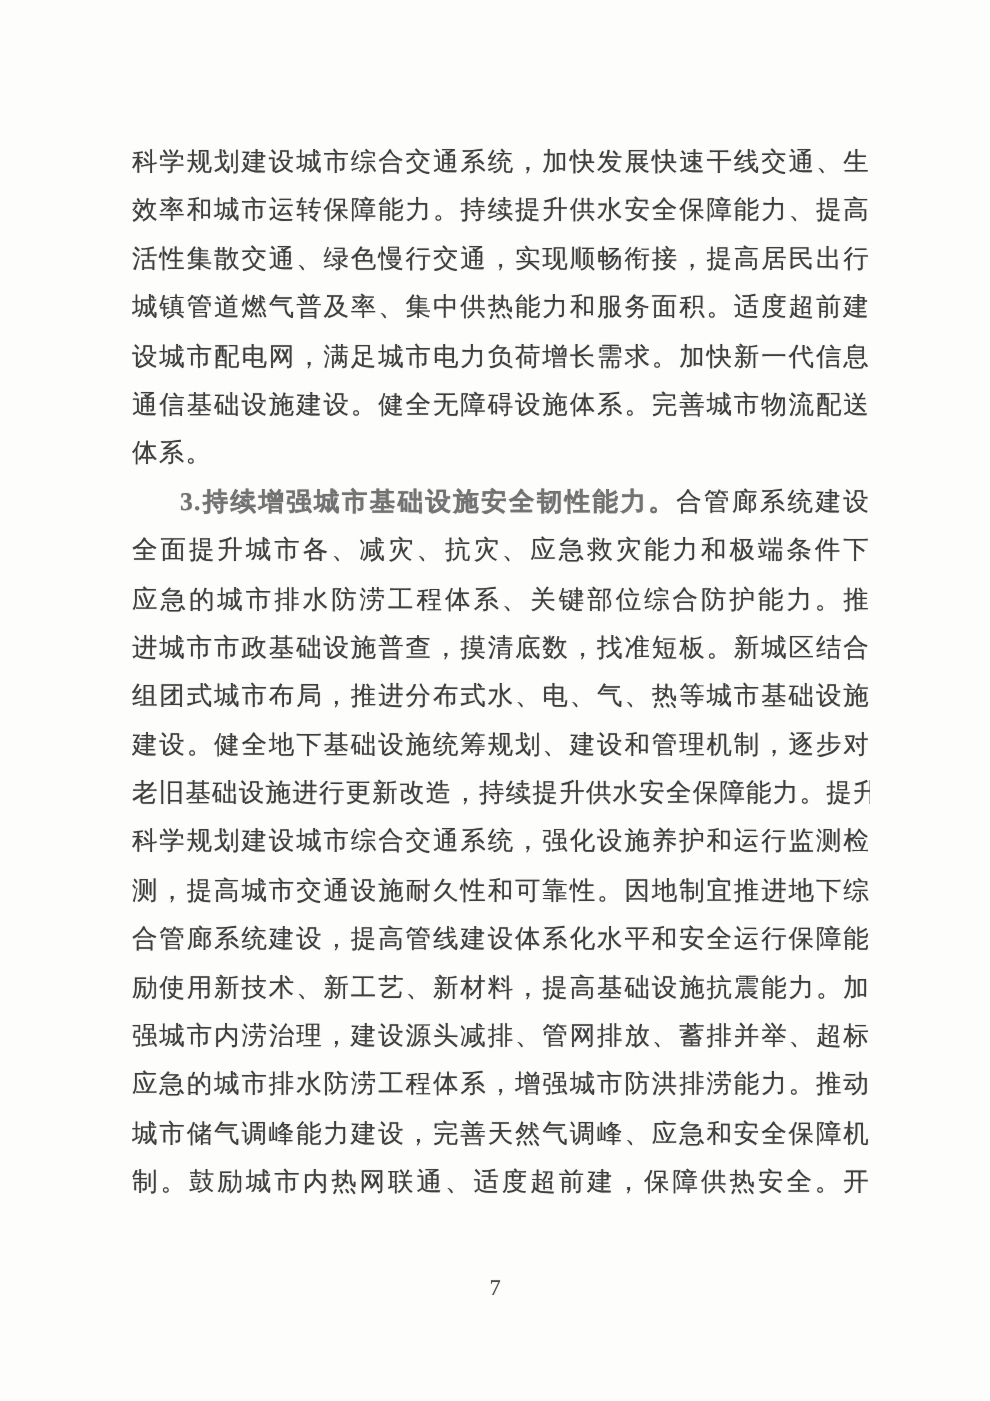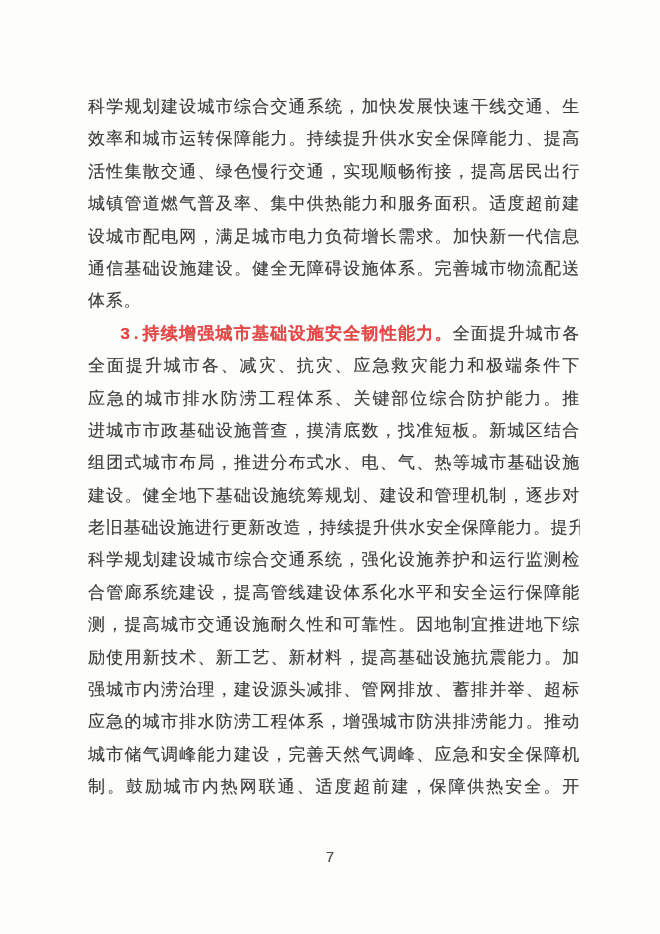--- a/index.html
+++ b/index.html
@@ -7,21 +7,21 @@
     padding: 0;
     background: #f7f7f6;
   }
   .doc-page {
     position: relative;
     width: 660px;
     height: 934px;
     margin: 0;
     background: #fdfdfc;
     overflow: hidden;
-    font-family: Liberation Mono, monospace;
+    font-family: Liberation Serif, serif;
   }
   .text-block {
     position: absolute;
     left: 88px;
     top: 92px;
     width: 492px;
   }
   .paragraph {
     margin: 0;
     padding: 0;
@@ -42,21 +42,21 @@
   .line.short {
     text-align: right;
     text-align-last: left;
   }
   .line.indent {
     padding-left: 32px;
     width: 460px;
   }
   .lead-bold {
     font-weight: bold;
-    color: #ef4444;
+    color: #737373;
   }
   .page-number {
     position: absolute;
     left: 0;
     top: 848px;
     width: 660px;
     text-align: center;
     font-size: 15px;
     line-height: 22px;
     color: #4d4d4d;
@@ -72,30 +72,30 @@
       <div class="paragraph">
         <div class="line">科学规划建设城市综合交通系统，加快发展快速干线交通、生</div>
         <div class="line">效率和城市运转保障能力。持续提升供水安全保障能力、提高</div>
         <div class="line">活性集散交通、绿色慢行交通，实现顺畅衔接，提高居民出行</div>
         <div class="line">城镇管道燃气普及率、集中供热能力和服务面积。适度超前建</div>
         <div class="line">设城市配电网，满足城市电力负荷增长需求。加快新一代信息</div>
         <div class="line">通信基础设施建设。健全无障碍设施体系。完善城市物流配送</div>
         <div class="line short">体系。</div>
       </div>
       <div class="paragraph">
-        <div class="line indent"><span class="lead-bold">3.持续增强城市基础设施安全韧性能力。</span><span>全面提升城市各</span></div>
+        <div class="line indent"><span class="lead-bold">3.持续增强城市基础设施安全韧性能力。</span><span>合管廊系统建设</span></div>
         <div class="line">全面提升城市各、减灾、抗灾、应急救灾能力和极端条件下</div>
         <div class="line">应急的城市排水防涝工程体系、关键部位综合防护能力。推</div>
         <div class="line">进城市市政基础设施普查，摸清底数，找准短板。新城区结合</div>
         <div class="line">组团式城市布局，推进分布式水、电、气、热等城市基础设施</div>
         <div class="line">建设。健全地下基础设施统筹规划、建设和管理机制，逐步对</div>
         <div class="line">老旧基础设施进行更新改造，持续提升供水安全保障能力。提升</div>
         <div class="line">科学规划建设城市综合交通系统，强化设施养护和运行监测检</div>
+        <div class="line">测，提高城市交通设施耐久性和可靠性。因地制宜推进地下综</div>
         <div class="line">合管廊系统建设，提高管线建设体系化水平和安全运行保障能</div>
-        <div class="line">测，提高城市交通设施耐久性和可靠性。因地制宜推进地下综</div>
         <div class="line">励使用新技术、新工艺、新材料，提高基础设施抗震能力。加</div>
         <div class="line">强城市内涝治理，建设源头减排、管网排放、蓄排并举、超标</div>
         <div class="line">应急的城市排水防涝工程体系，增强城市防洪排涝能力。推动</div>
         <div class="line">城市储气调峰能力建设，完善天然气调峰、应急和安全保障机</div>
         <div class="line">制。鼓励城市内热网联通、适度超前建，保障供热安全。开</div>
       </div>
     </div>
   <div class="page-number">7</div>
 </div>
 

